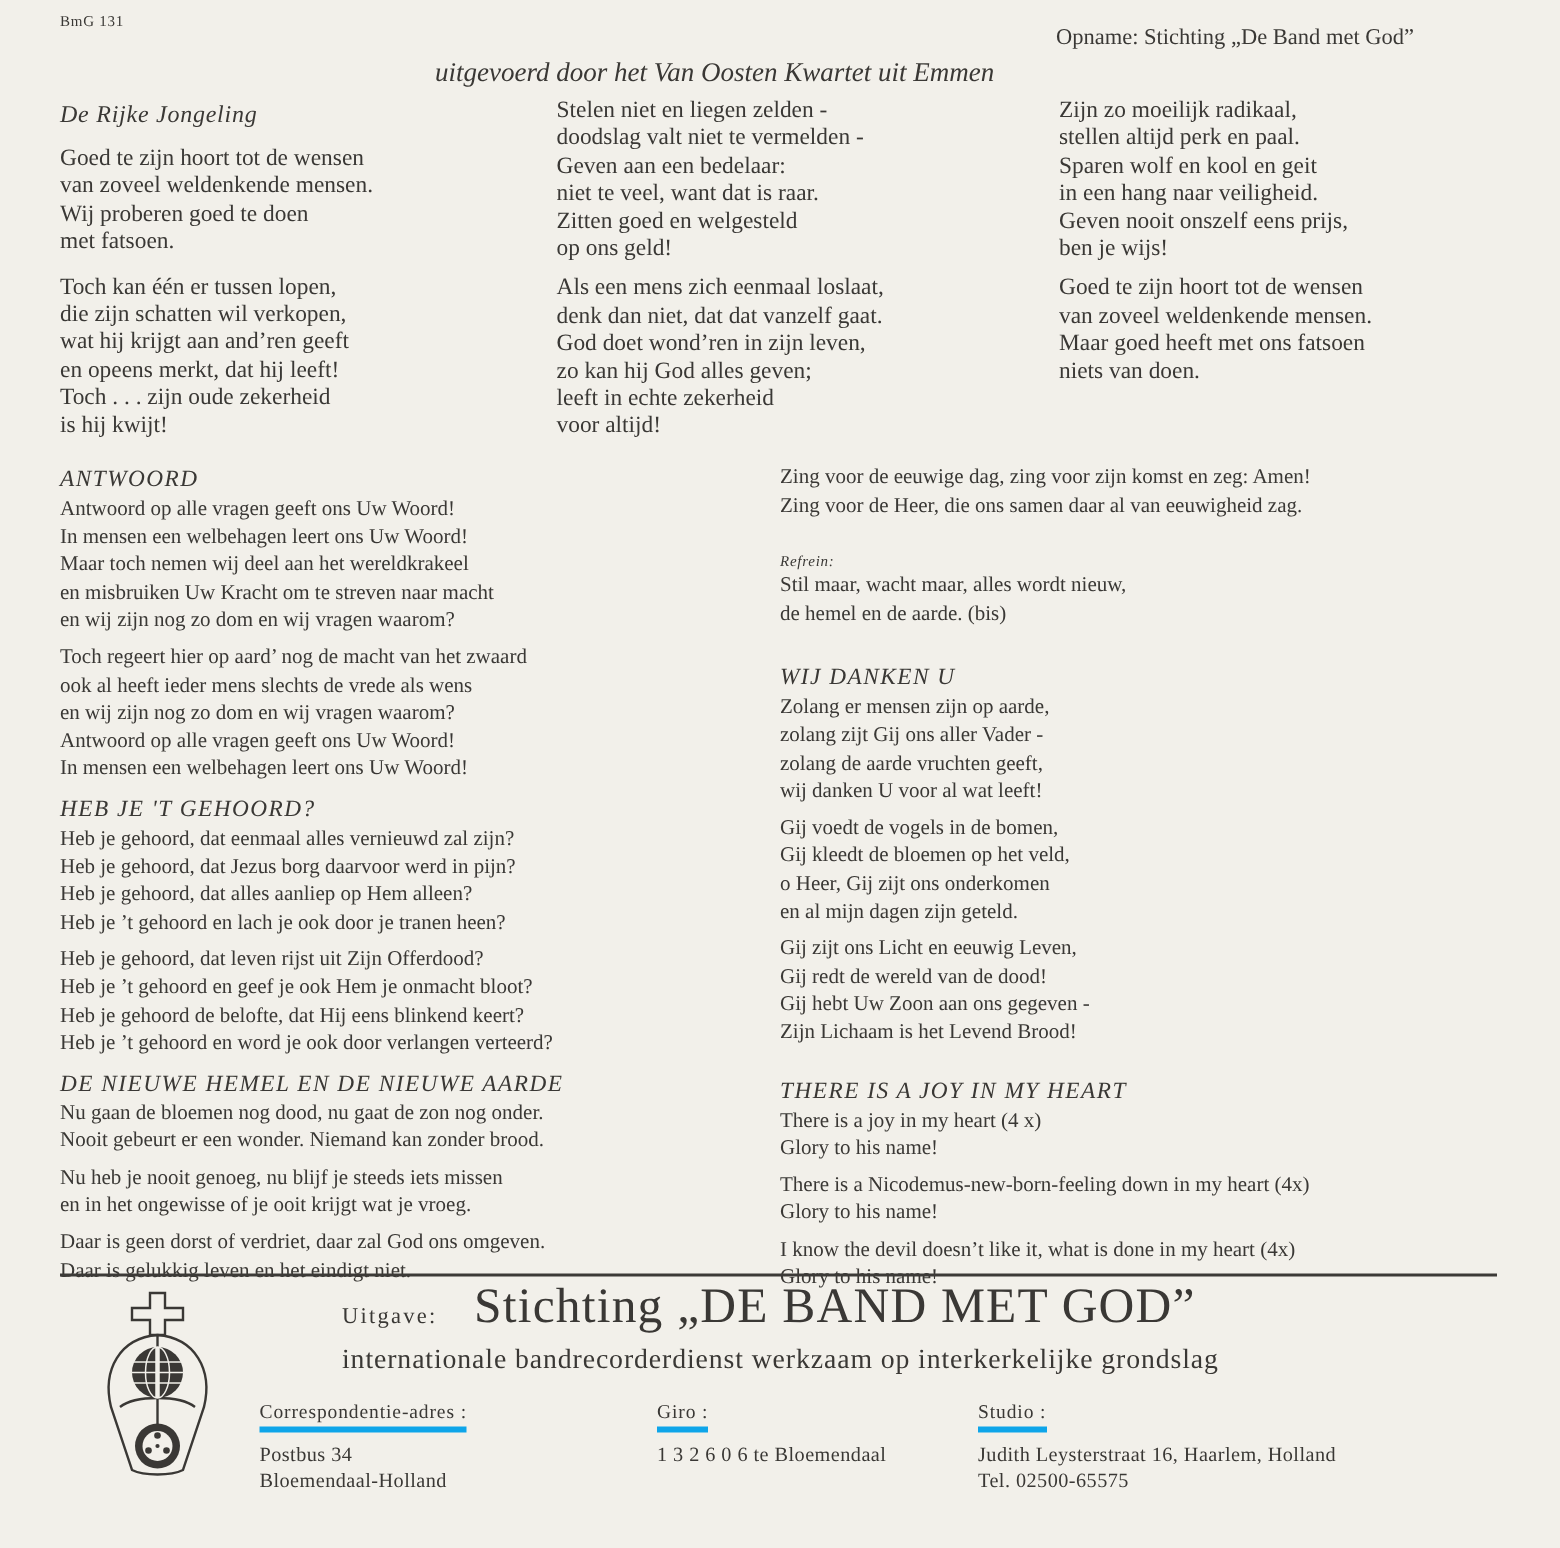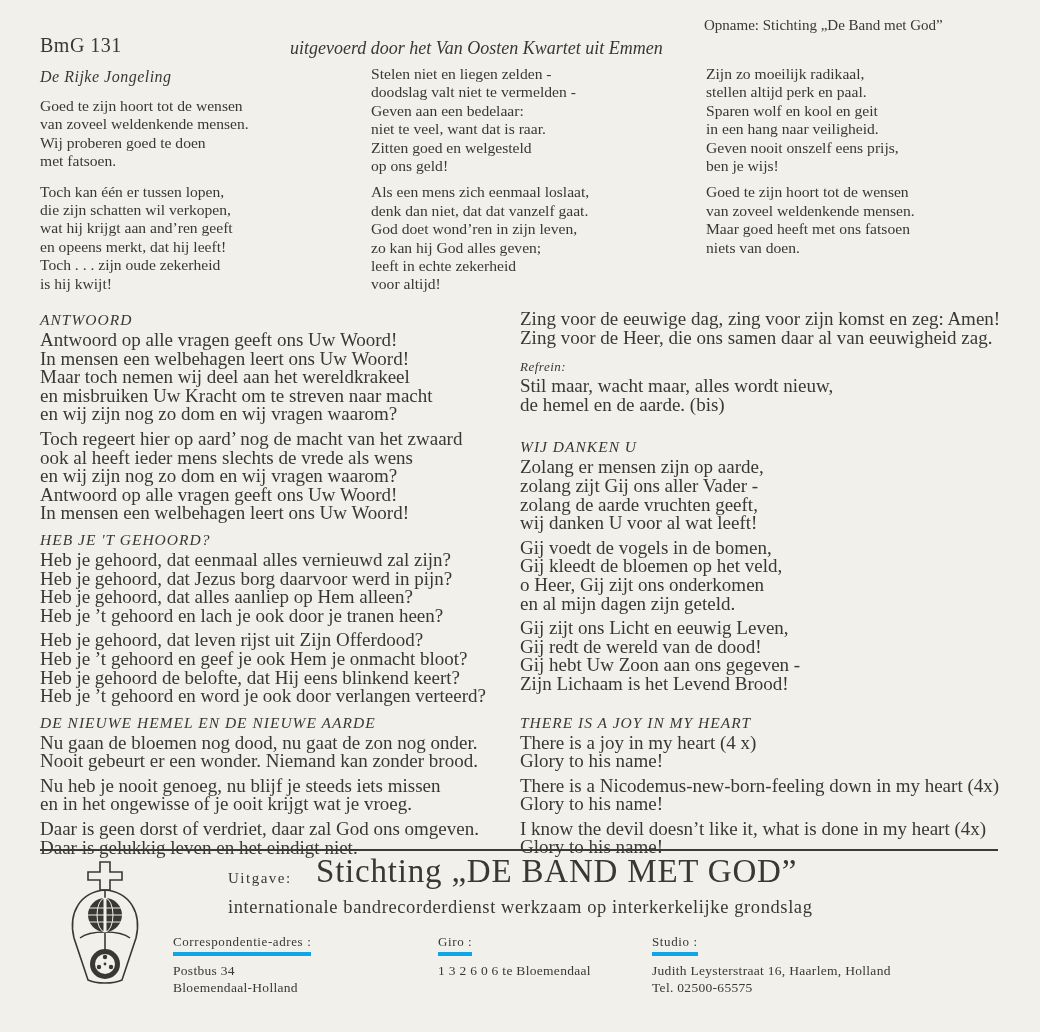--- a/index.html
+++ b/index.html
@@ -3,30 +3,30 @@
 <meta charset="utf-8">
 <style>
   html, body { margin:0; padding:0; }
   body {
     width:1040px; height:1032px; overflow:hidden; position:relative;
     background:#f2f0ea;
     font-family:"Liberation Serif","DejaVu Serif",serif;
     color:#3a3835;
   }
   .abs { position:absolute; }
-  .catno { left:40px; top:34px; font-size:20px; letter-spacing:0.5px; }
+  .catno { left:40px; top:9px; font-size:10px; letter-spacing:0.5px; }
   .opname { left:704px; top:17px; font-size:15px; }
   .performer { left:290px; top:38px; font-size:18px; font-style:italic; }
   .ttl { font-style:italic; font-size:16px; letter-spacing:0.5px; }
   .ttl-caps { font-style:italic; font-size:15.5px; letter-spacing:1px; }
   .lines { font-size:15.6px; line-height:18.4px; }
   .lines .l { white-space:nowrap; }
   .stanza + .stanza { margin-top:8px; }
   .bigstanza + .bigstanza { margin-top:6px; }
-  .wide { font-size:19px; line-height:18.6px; }
+  .wide { font-size:14px; line-height:18.6px; }
   .rule { height:2px; background:#3c3a37; }
   .pub-label { left:228px; top:870px; font-size:15px; letter-spacing:1.5px; }
   .pub-title { left:316px; top:853px; font-size:33px; letter-spacing:0.8px; }
   .pub-sub { left:228px; top:897px; font-size:18.5px; letter-spacing:0.6px;text-align:center; }
   .addr-h { font-size:13px; letter-spacing:0.6px; padding-bottom:2px; border-bottom:4px solid #0ea5e9; display:inline-block; }
   .addr { font-size:13.5px; line-height:17px; letter-spacing:0.3px; }
   .logo { left:60px; top:858px; width:90px; height:130px; }
 </style>
 </head>
 <body>
@@ -140,21 +140,21 @@
       <div class="l">Daar is gelukkig leven en het eindigt niet.</div>
     </div>
   </div>
 </div>
 
 <div class="abs" style="left:520px;top:310px;">
   <div class="lines wide">
     <div class="l">Zing voor de eeuwige dag, zing voor zijn komst en zeg: Amen!</div>
     <div class="l">Zing voor de Heer, die ons samen daar al van eeuwigheid zag.</div>
   </div>
-  <div class="ttl" style="margin-top:12px;font-size:13px;">Refrein:</div>
+  <div class="ttl" style="margin-top:22px;font-size:10px;">Refrein:</div>
   <div class="lines wide" style="margin-top:2px;">
     <div class="l">Stil maar, wacht maar, alles wordt nieuw,</div>
     <div class="l">de hemel en de aarde. (bis)</div>
   </div>
 
   <div class="ttl-caps" style="margin-top:24px;">WIJ DANKEN U</div>
   <div class="lines wide" style="margin-top:2px;">
     <div class="bigstanza">
       <div class="l">Zolang er mensen zijn op aarde,</div>
       <div class="l">zolang zijt Gij ons aller Vader -</div>

